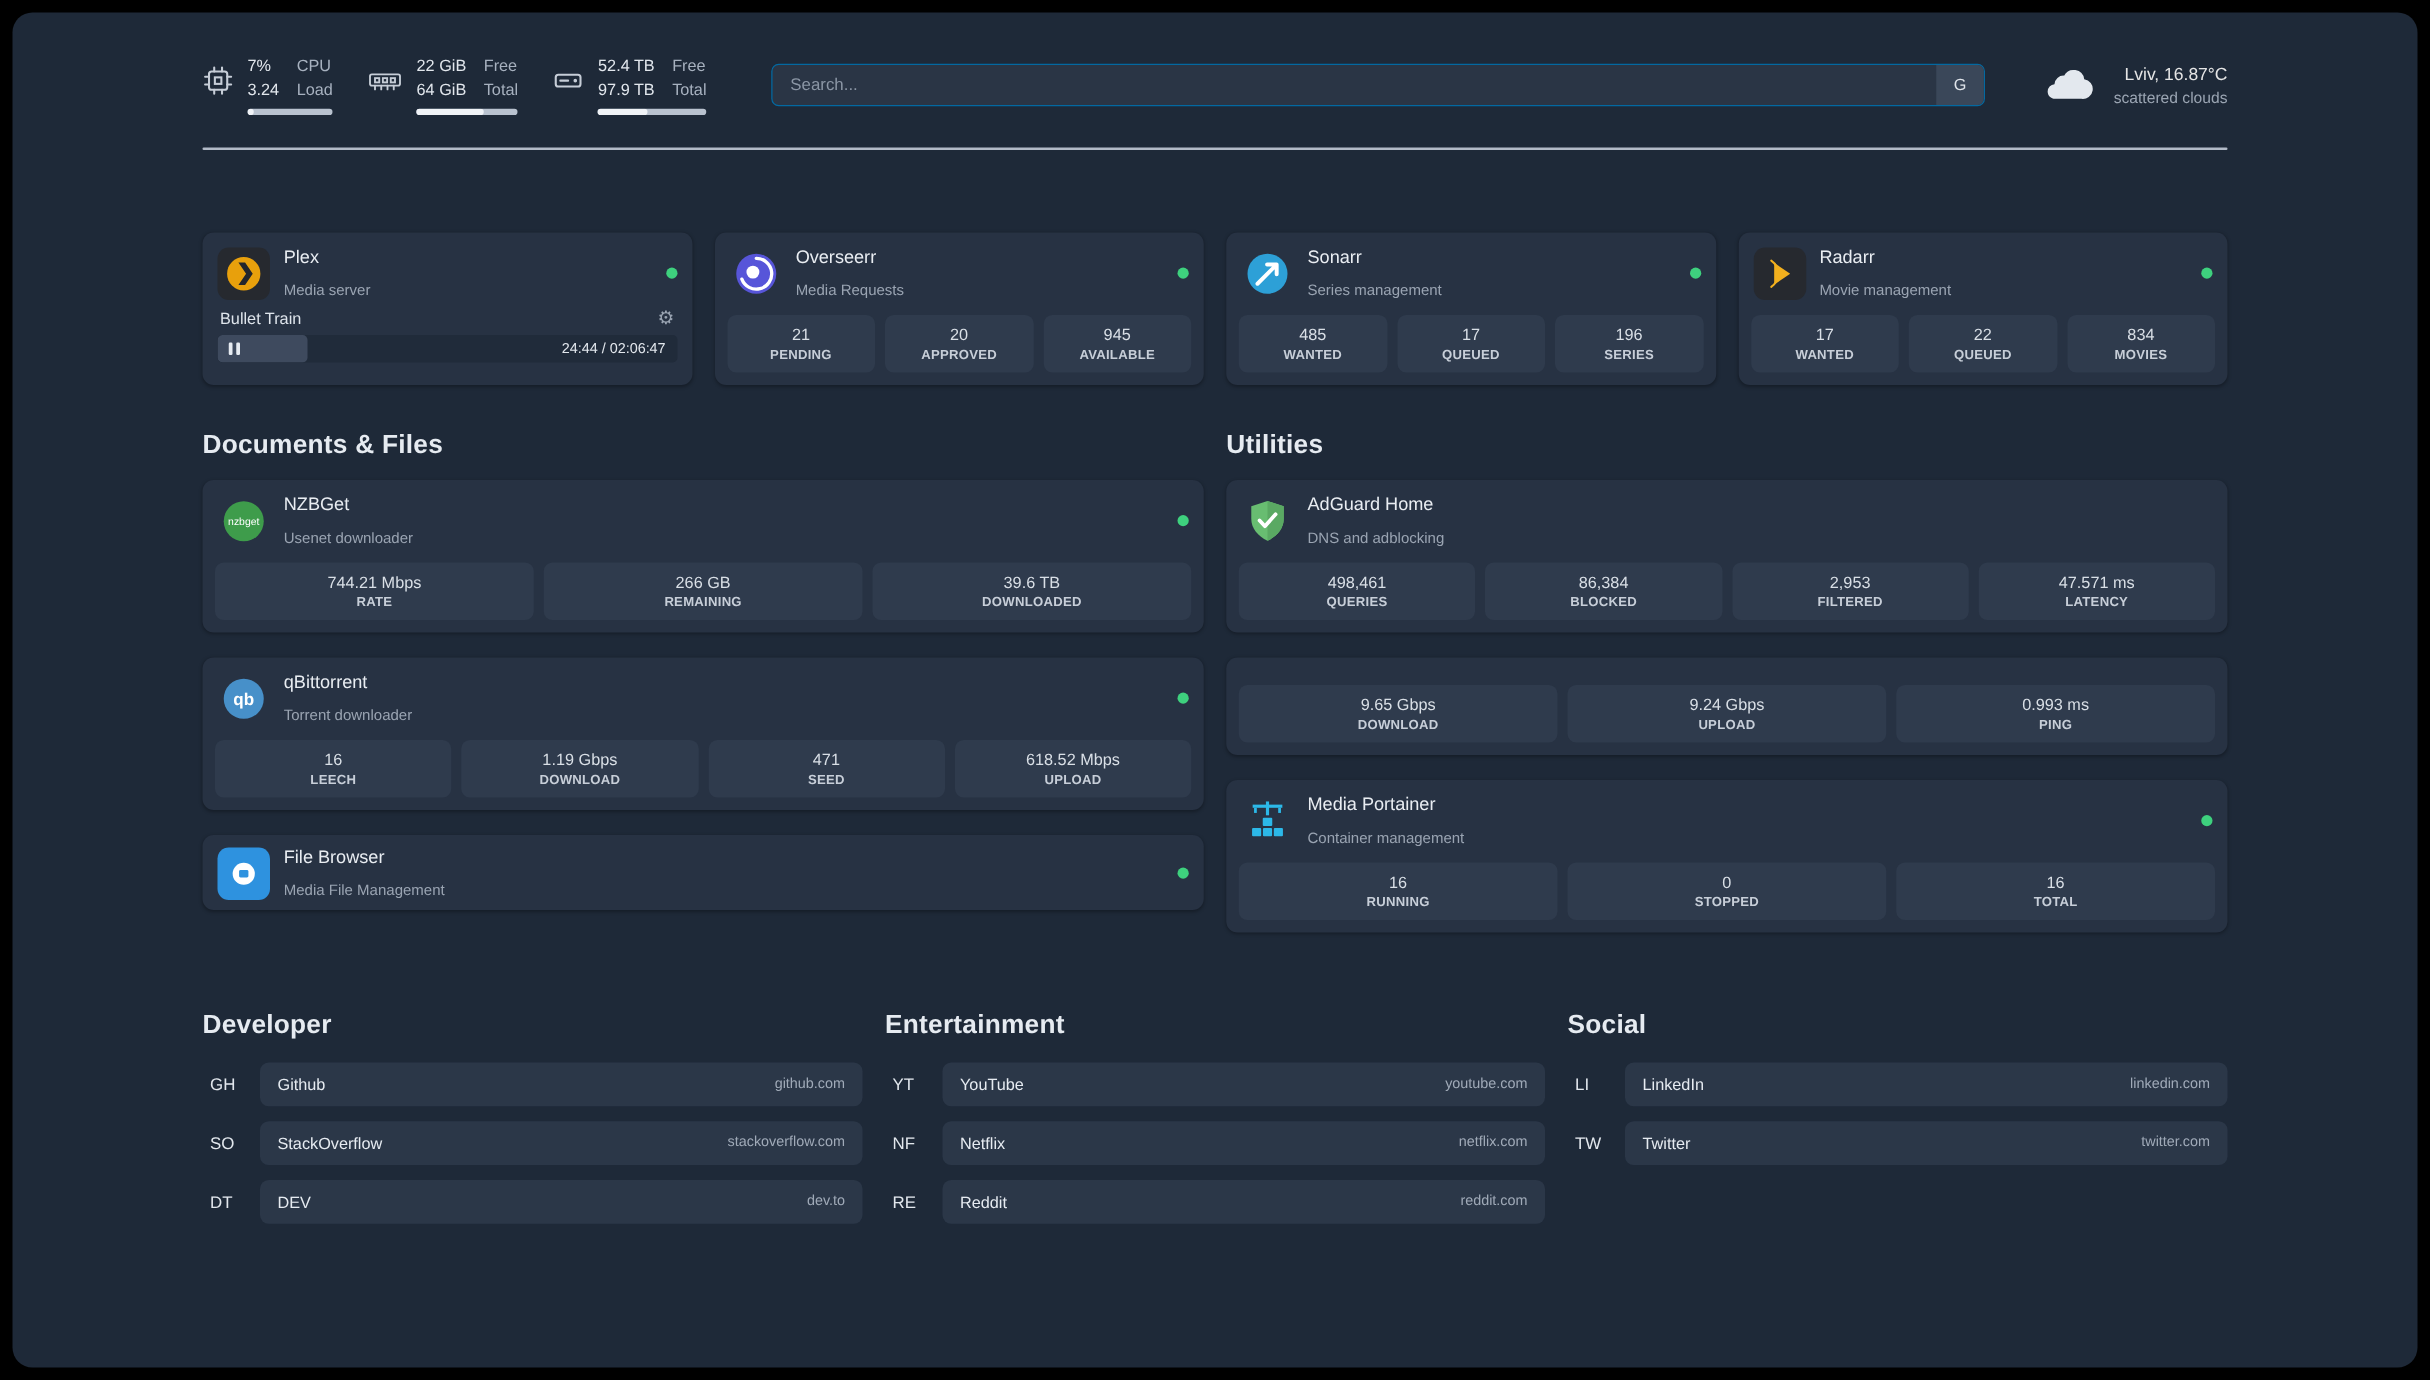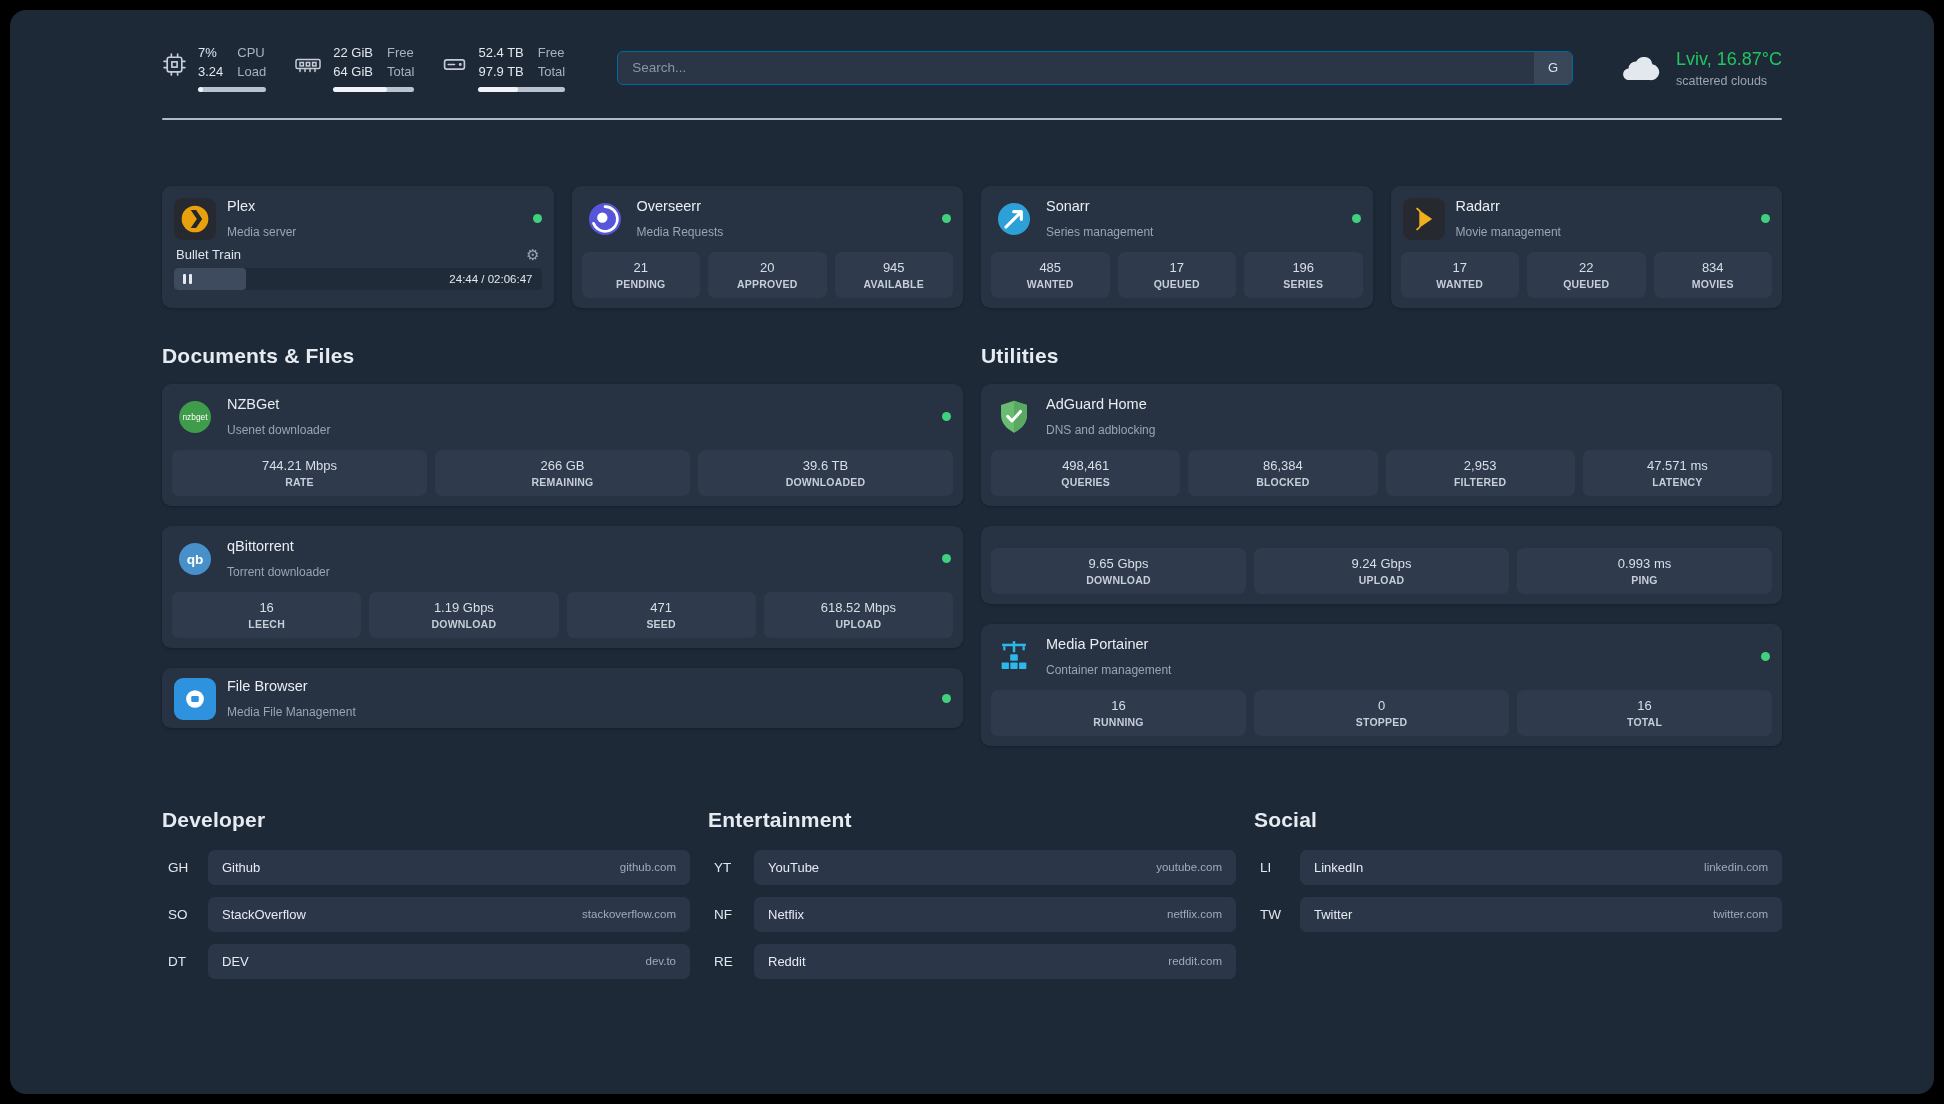--- a/index.html
+++ b/index.html
@@ -24,21 +24,21 @@
   .searchwrap{flex:1;display:flex;position:relative;height:34px;margin:0 44px 0 24px;}
   .search{flex:1;background:#2a3545;border:1px solid #0369a1;border-radius:6px;color:#dfe4ea;
           font-size:13.5px;padding:0 48px 0 14px;font-family:"Liberation Sans",sans-serif;}
   .search::placeholder{color:#8b96a5;}
   .provider{position:absolute;right:1px;top:1px;bottom:1px;width:38px;background:#3a4759;border:none;
             border-radius:0 5px 5px 0;color:#dfe4ea;font-size:13px;cursor:pointer;
             font-family:"Liberation Sans",sans-serif;}
 
   .weather{display:flex;align-items:center;gap:13px;}
   .weather-text{display:flex;flex-direction:column;line-height:1.45;}
-  .weather-loc{font-size:18px;color:#22c55e;}
+  .weather-loc{font-size:14px;color:#e5e5e5;text-align:right;}
   .weather-cond{font-size:12.5px;color:#9aa4b2;}
 
   .divider{margin-top:26px;height:2px;background:#b2bac7;border-radius:1px;}
 
   
   .section-title{font-size:21px;font-weight:600;color:#e6ebf1;letter-spacing:.2px;}
   .media-section{margin-top:66px;}
   .media-grid{display:grid;grid-template-columns:repeat(4,1fr);gap:18px;margin-top:16px;}
 
   .card{background:#273243;border-radius:9px;padding:10px;box-shadow:0 1px 3px rgba(0,0,0,.3);cursor:pointer;}

